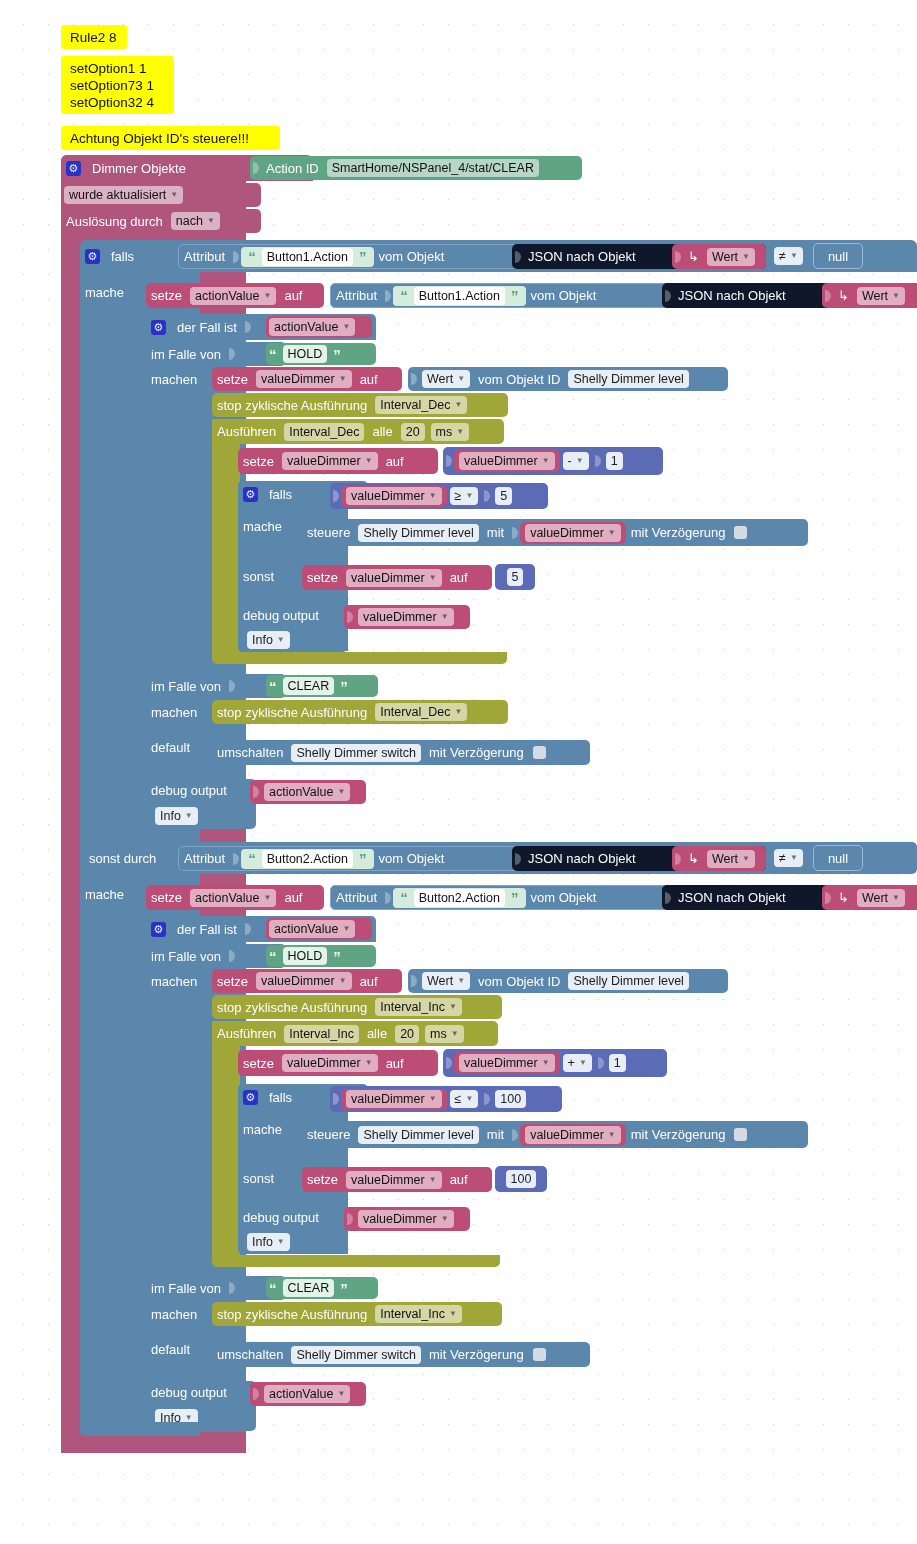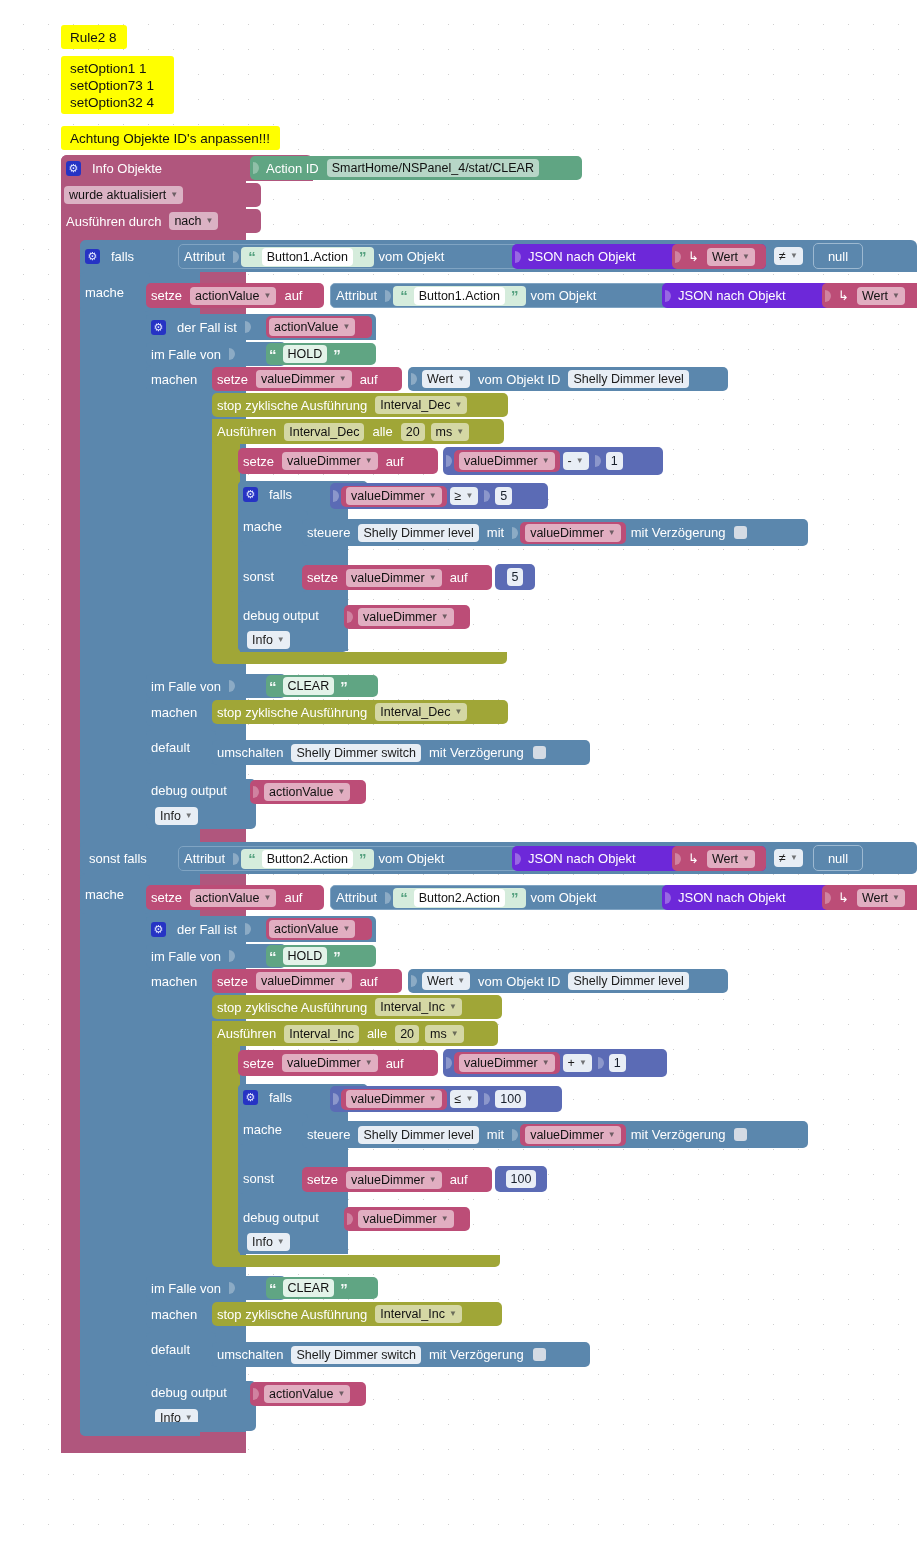--- a/index.html
+++ b/index.html
@@ -73,66 +73,66 @@
     box-sizing:border-box;
     white-space:pre;
   }
 
   
   .c-event   {background:#b0567d;}  
   .c-control {background:#5b87ad;}  
   .c-logic   {background:#5b6bb5;}  
   .c-var     {background:#bc4d77;}  
   .c-text    {background:#60a583;}  
-  .c-convert {background:#6d28d9;}  
+  .c-convert {background:#0f172a;}  
   .c-timer   {background:#a0a637;}
   .socket{
     display:inline-block;width:8px;height:16px;flex:none;
     position:relative;margin:0 1px 0 2px;
   }
   .socket::after{
     content:"";position:absolute;left:1px;top:2px;width:6px;height:12px;
     border-radius:0 7px 7px 0;
     background:rgba(255,255,255,.30);
   }
 </style>
 </head>
 <body>
 
 <div id="canvas"></div>
 
 <div class="comment" style="left:61px;top:25px;width:66px;height:24px;">Rule2 8</div>
 <div class="comment" style="left:61px;top:56px;width:113px;height:58px;">setOption1 1
 setOption73 1
 setOption32 4</div>
-<div class="comment" style="left:61px;top:126px;width:219px;height:24px;">Achtung Objekte ID's anpassen!!!</div>
+<div class="comment" style="left:61px;top:126px;width:219px;height:24px;">Achtung Objekt ID's steuere!!!</div>
 
 <div class="abs c-event" style="left:61px;top:155px;width:185px;height:1298px;border-radius:6px 6px 0 0;"></div>
 <div class="abs c-event" style="left:61px;top:1435px;width:185px;height:18px;border-radius:0 0 6px 6px;"></div>
 
 <div class="blk c-event" style="left:61px;top:155px;width:252px;height:26px;border-radius:6px 6px 0 0;">
   <span class="gearc">⚙</span>
-  <span class="lbl">Info Objekte</span>
+  <span class="lbl">Dimmer Objekte</span>
 </div>
 
 <div class="blk" style="left:250px;top:156px;width:332px;height:24px;background:#60a583;">
   <span class="socket"></span>
   <span class="lbl">Action ID</span>
   <span class="field">SmartHome/NSPanel_4/stat/CLEAR</span>
 </div>
 
 <div class="blk c-event" style="left:61px;top:183px;width:200px;height:24px;">
   <span class="field">
     <span>wurde aktualisiert</span>
       <span class="caret">▼</span>
   </span>
 </div>
 
 <div class="blk c-event" style="left:61px;top:209px;width:200px;height:24px;">
-  <span class="lbl">Ausführen durch</span>
+  <span class="lbl">Auslösung durch</span>
   <span class="field">
     <span>nach</span>
       <span class="caret">▼</span>
   </span>
 </div>
 
 <div class="abs c-control" style="left:80px;top:240px;width:120px;height:1196px;border-radius:6px 0 0 6px;"></div>
 
 <div class="blk c-control" style="left:80px;top:240px;width:837px;height:32px;border-radius:6px 6px 0 0;">
   <span class="gearc">⚙</span>
@@ -407,21 +407,21 @@
 </div>
 <div class="blk c-var" style="left:250px;top:780px;width:116px;height:24px;">
   <span class="socket"></span>
   <span class="field">
     <span>actionValue</span>
       <span class="caret">▼</span>
   </span>
 </div>
 
 <div class="blk c-control" style="left:80px;top:842px;width:837px;height:32px;">
-  <span class="lbl" style="margin-left:4px;">sonst falls</span>
+  <span class="lbl" style="margin-left:4px;">sonst durch</span>
 </div>
 <div class="blk" style="left:178px;top:846px;width:460px;height:25px;background:#5b87ad;border:1.5px solid #80a4c3;">
   <span class="lbl">Attribut</span>
   <span class="socket"></span>
   <span style="display:inline-flex;align-items:center;background:#d5ecdc;border-radius:4px;padding:1px 4px;">
     <span class="quote" style="color:#4e9d7a;">“</span>
     <span class="field" style="background:#ffffff;">Button2.Action</span>
     <span class="quote" style="color:#4e9d7a;">”</span>
   </span>
   <span class="lbl">vom Objekt</span>

